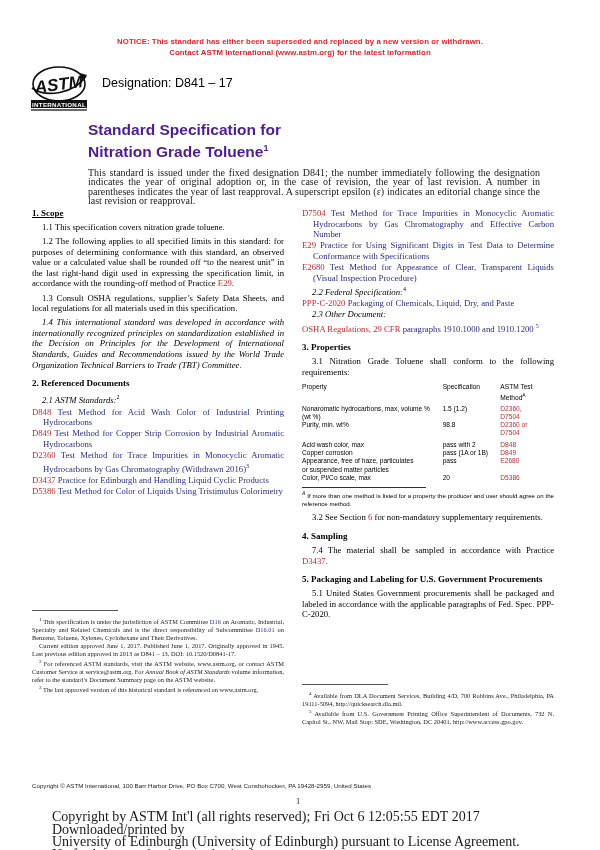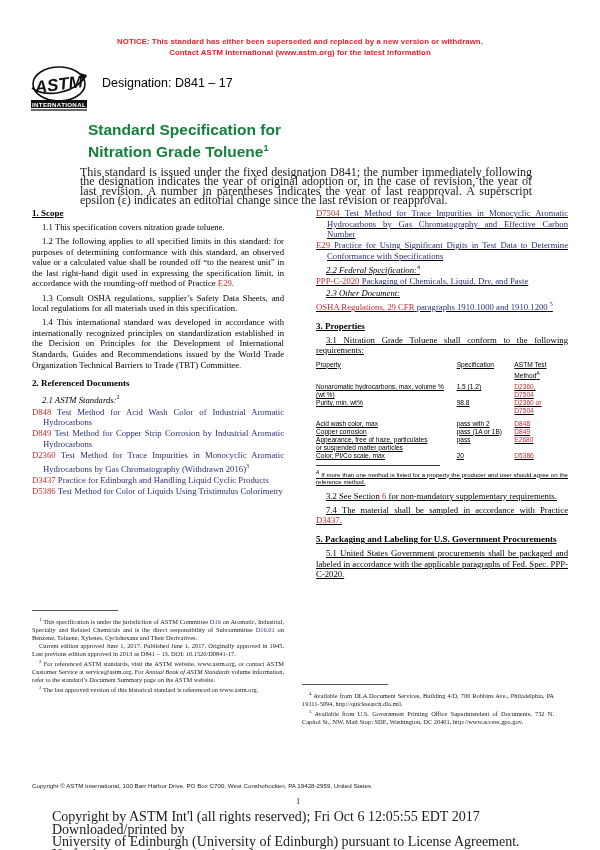--- a/index.html
+++ b/index.html
@@ -60,60 +60,60 @@
 
   
   .title {
     position: absolute;
     left: 88px; top: 120px;
     width: 460px;
     font-family: "Liberation Sans", sans-serif;
     font-weight: bold;
     font-size: 15.5px;
     line-height: 19px;
-    color: #15803d;
+    color: #4c1d95;
   }
   .title sup { font-size: 9px; vertical-align: super; font-weight: bold; }
 
   
   .preamble {
     position: absolute;
-    left: 80px; top: 168px;
+    left: 88px; top: 168px;
     width: 452px;
-    font-size: 12px;
+    font-size: 10px;
     line-height: 9.3px;
     text-align: justify;
     color: #1a1a1a;
   }
 
   
   .col {
     position: absolute;
     top: 208px;
     width: 252px;
     font-size: 8.7px;
     line-height: 10.6px;
     text-align: justify;
   }
   .col-left  { left: 32px; }
-  .col-right { left: 316px; text-decoration: underline; }
+  .col-right { left: 302px; }
 
   h2.sec {
     font-size: 9px;
     font-weight: bold;
     margin: 8px 0 3px 0;
     text-align: left;
     line-height: 11px;
   }
   h2.sec:first-child { margin-top: 0; text-decoration: underline; }
   p.para {
     margin: 0 0 3.5px 0;
     text-indent: 10px;
   }
-  p.para.ital { }
+  p.para.ital { font-style: italic; }
   p.sub {
     margin: 0 0 1px 0;
     text-indent: 10px;
     font-style: italic;
   }
   p.sub sup { font-style: normal; font-size: 6px; vertical-align: super; }
 
   
   p.ref {
     margin: 0 0 0.5px 0;
@@ -257,32 +257,33 @@
     <p class="para"><span>1.2  The following applies to all specified limits in this standard: for purposes of determining conformance with this standard, an observed value or a calculated value shall be rounded off “to the nearest unit” in the last right-hand digit used in expressing the specification limit, in accordance with the rounding-off method of Practice </span><span class="redlink">E29</span><span>.</span></p>
 
     <p class="para">1.3  Consult OSHA regulations, supplier’s Safety Data Sheets, and local regulations for all materials used in this specification.</p>
 
     <p class="para ital">1.4  This international standard was developed in accordance with internationally recognized principles on standardization established in the Decision on Principles for the Development of International Standards, Guides and Recommendations issued by the World Trade Organization Technical Barriers to Trade (TBT) Committee.</p>
 
     <h2 class="sec">2.  Referenced Documents</h2>
 
     <p class="sub"><span>2.1  ASTM Standards:</span><sup>2</sup></p>
 
-    <p class="ref"><span class="desig">D848</span> <span>Test Method for Acid Wash Color of Industrial Aromatic Hydrocarbons</span></p>
+    <p class="ref"><span class="desig">D848</span> <span>Test Method for Acid Wash Color of Industrial Printing Hydrocarbons</span></p>
     <p class="ref"><span class="desig">D849</span> <span>Test Method for Copper Strip Corrosion by Industrial Aromatic Hydrocarbons</span></p>
     <p class="ref"><span class="desig">D2360</span> <span>Test Method for Trace Impurities in Monocyclic Aromatic Hydrocarbons by Gas Chromatography (Withdrawn 2016)</span><sup>3</sup></p>
     <p class="ref"><span class="desig">D3437</span> <span>Practice for Edinburgh and Handling Liquid Cyclic Products</span></p>
     <p class="ref"><span class="desig">D5386</span> <span>Test Method for Color of Liquids Using Tristimulus Colorimetry</span></p>
 
   </div>
 
   <div class="col col-right">
 
     <p class="ref"><span class="desig">D7504</span> <span>Test Method for Trace Impurities in Monocyclic Aromatic Hydrocarbons by Gas Chromatography and Effective Carbon Number</span></p>
     <p class="ref"><span class="desig">E29</span> <span>Practice for Using Significant Digits in Test Data to Determine Conformance with Specifications</span></p>
+    <p class="ref"><span class="desig">E2680</span> <span>Test Method for Appearance of Clear, Transparent Liquids (Visual Inspection Procedure)</span></p>
 
     <p class="sub"><span>2.2  Federal Specification:</span><sup>4</sup></p>
 
     <p class="ref"><span class="desig">PPP-C-2020</span> <span>Packaging of Chemicals, Liquid, Dry, and Paste</span></p>
 
     <p class="sub">2.3  Other Document:</p>
 
     <p class="ref"><span class="desig">OSHA Regulations, 29 CFR</span> <span>paragraphs 1910.1000 and 1910.1200</span> <sup>5</sup></p>
 
     <h2 class="sec">3.  Properties</h2>
@@ -330,20 +331,21 @@
         </tr>
       </tbody>
     </table>
 
     <div class="tbl-rule"></div>
 
     <div class="tbl-foot"><sup>A</sup> <span>If more than one method is listed for a property the producer and user should agree on the reference method.</span></div>
 
     <p class="para"><span>3.2  See Section </span><span class="redlink">6</span><span> for non-mandatory supplementary requirements.</span></p>
 
+    <h2 class="sec">4.  Sampling</h2>
 
     <p class="para"><span>7.4  The material shall be sampled in accordance with Practice </span><span class="redlink">D3437</span><span>.</span></p>
 
     <h2 class="sec">5.  Packaging and Labeling for U.S. Government Procurements</h2>
 
     <p class="para">5.1  United States Government procurements shall be packaged and labeled in accordance with the applicable paragraphs of Fed. Spec. PPP-C-2020.</p>
 
   </div>
 
   <div class="fn-rule" style="left:32px; top:610px;"></div>

